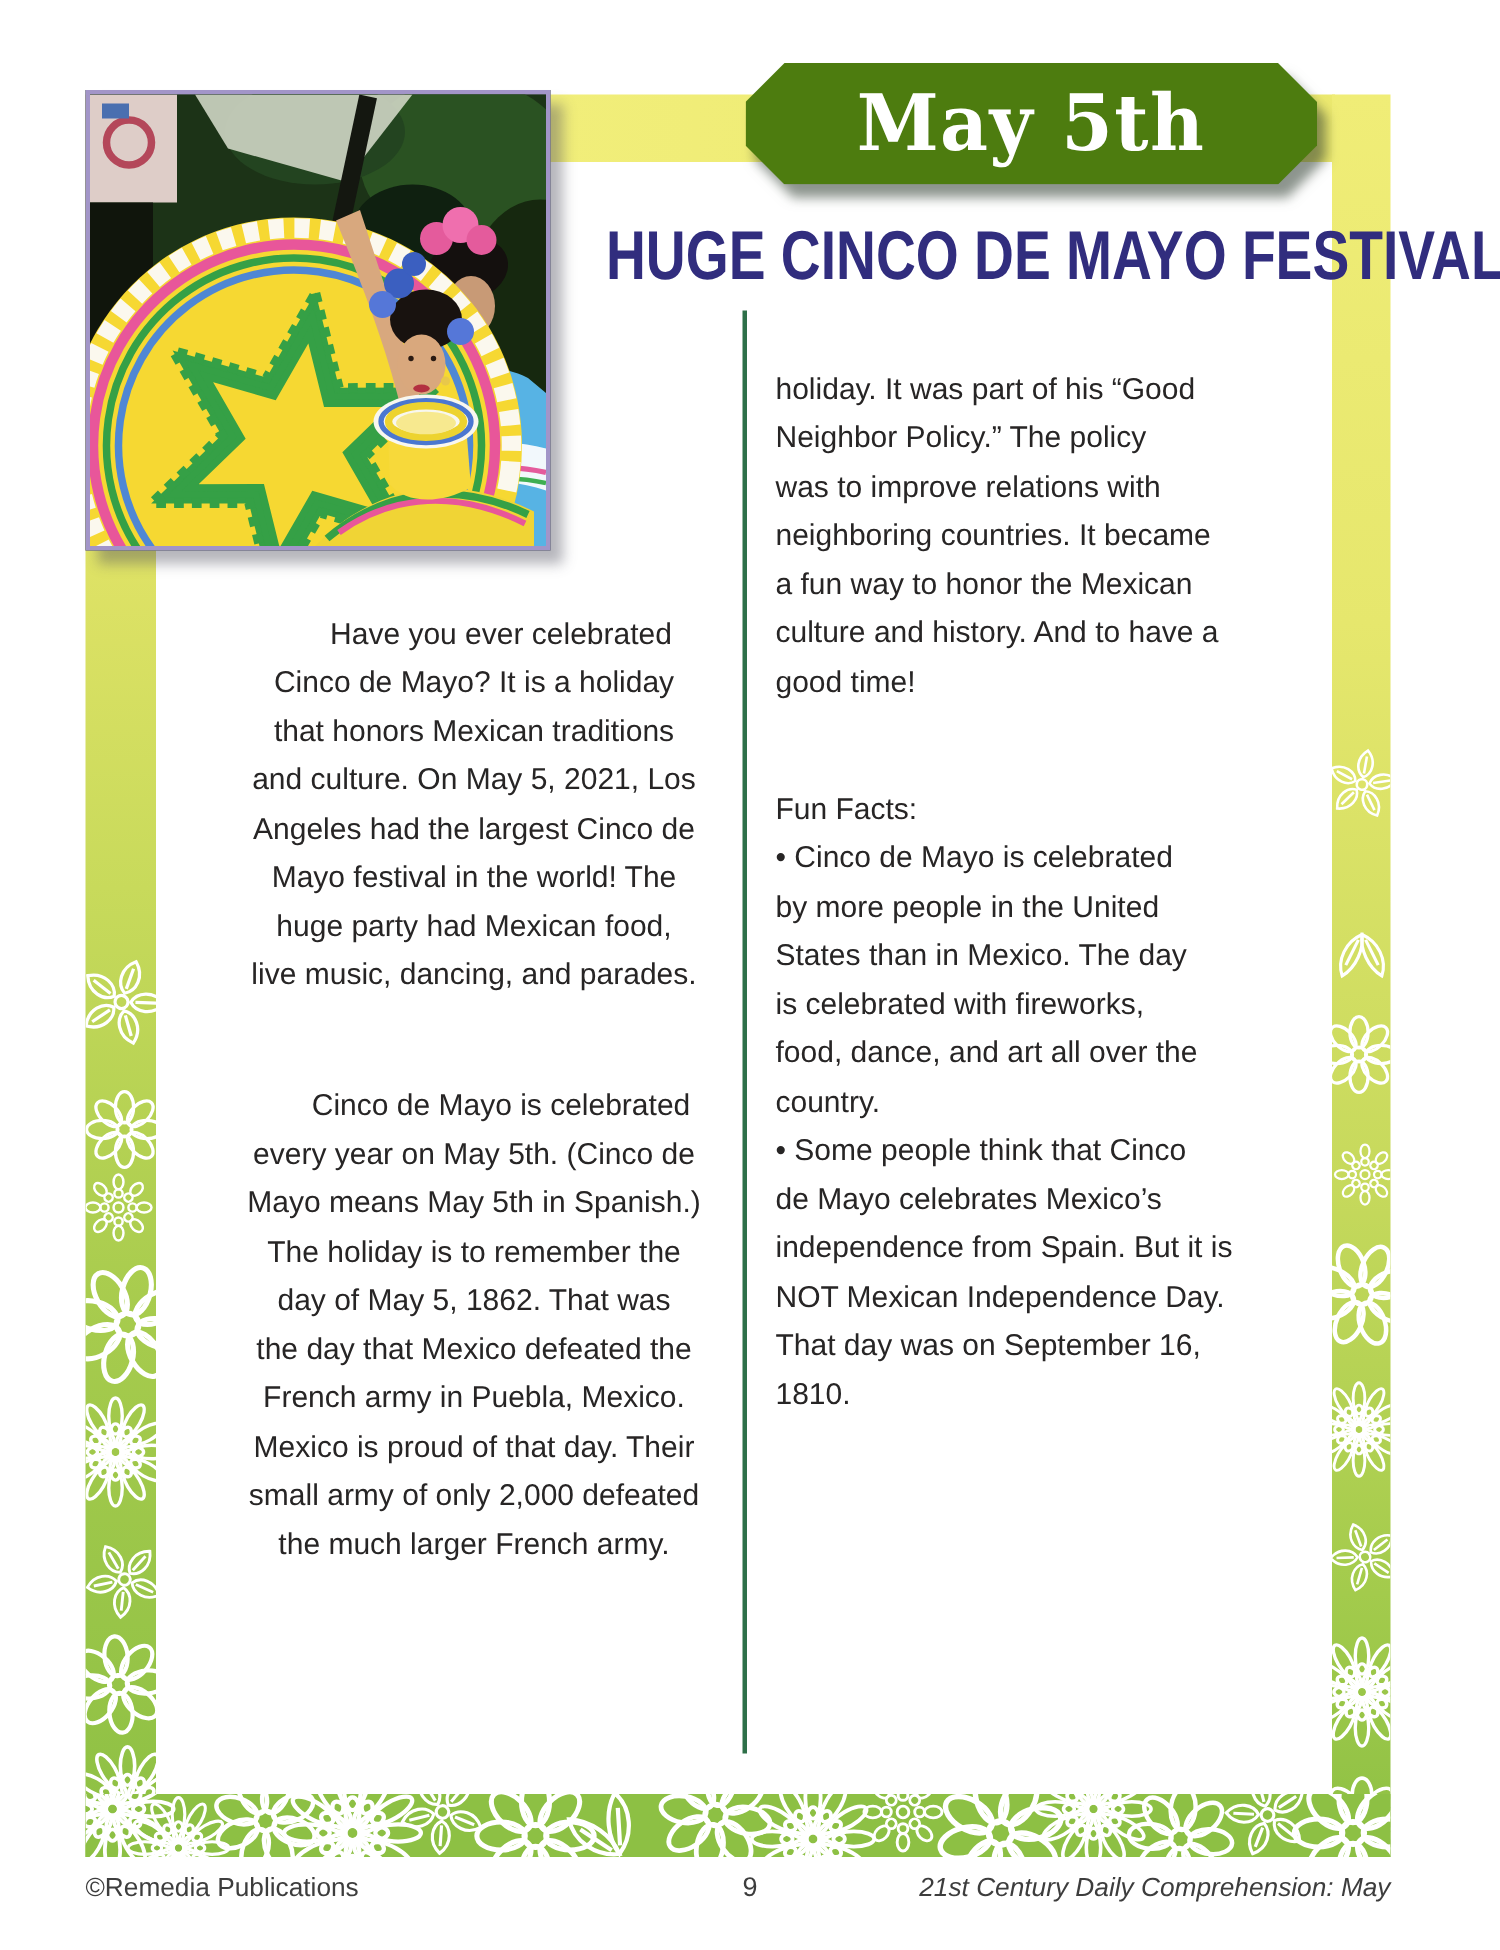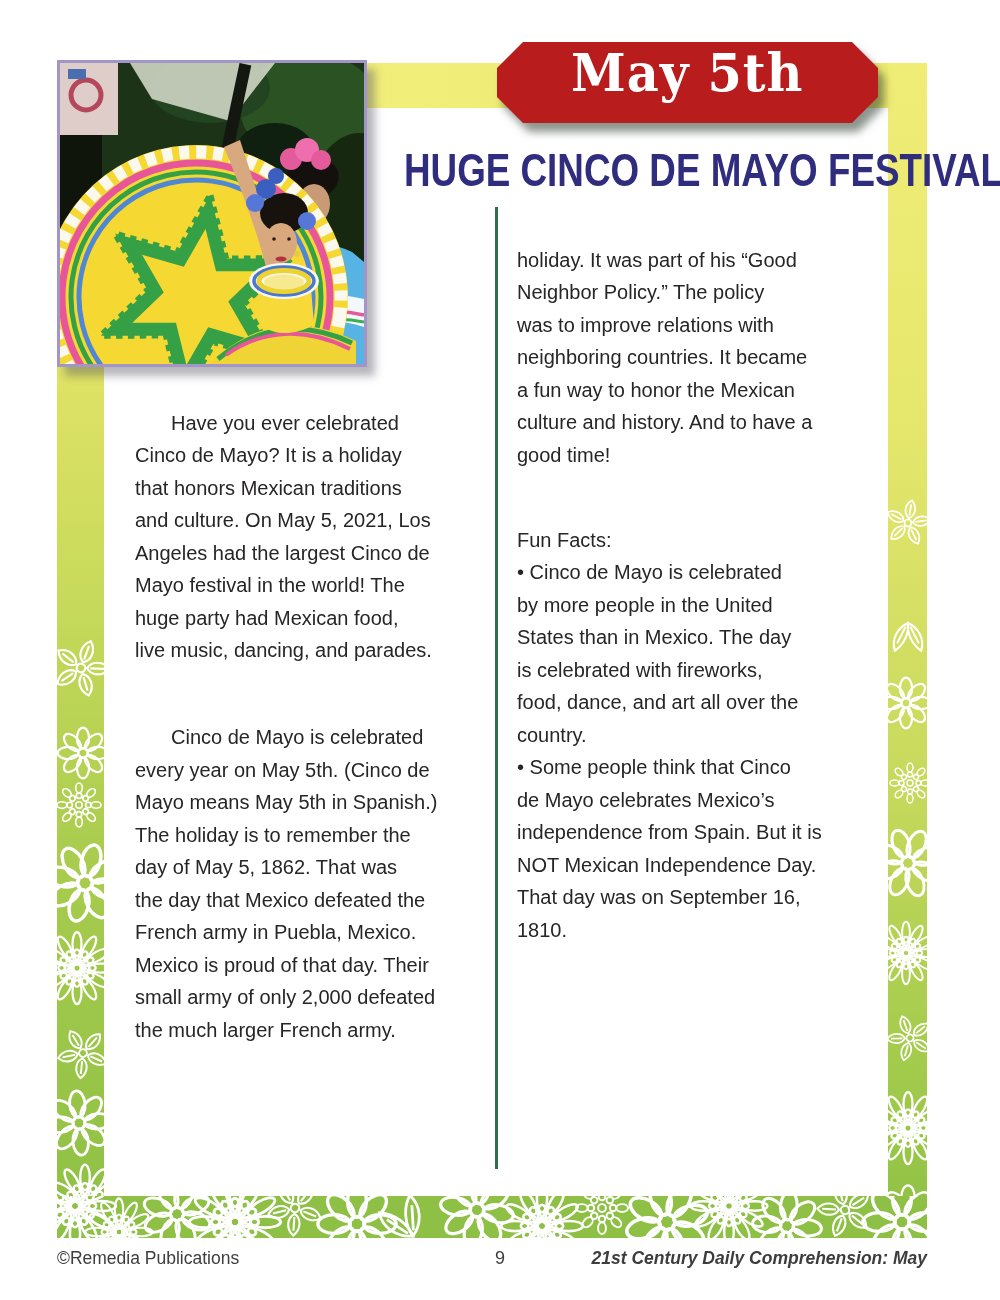--- a/index.html
+++ b/index.html
@@ -13,23 +13,23 @@
   .left-stripe{left:57px;top:63px;width:47px;height:1175px;
       background:linear-gradient(180deg,#ece96f 0%,#e4e468 22%,#c8da5b 45%,#a6cb4d 70%,#8dc044 100%);z-index:1;}
   .right-stripe{left:888px;top:63px;width:39px;height:1175px;
       background:linear-gradient(180deg,#f0ed77 0%,#e6e76d 30%,#c6d95c 62%,#a3cb4c 85%,#8dc044 100%);z-index:1;}
   .bottom-band{left:57px;top:1196px;width:870px;height:42px;background:#8dc044;z-index:2;}
   .stripe svg{position:absolute;left:0;top:0;}
 
   
   .banner-wrap{position:absolute;left:497px;top:42px;width:381px;height:81px;z-index:4;
       filter:drop-shadow(6px 9px 4px rgba(45,60,48,.55));}
-  .banner{width:100%;height:100%;background:#b91c1c;
+  .banner{width:100%;height:100%;background:#4d7c0f;
       clip-path:polygon(26px 0,355px 0,100% 26px,100% 55px,355px 100%,26px 100%,0 55px,0 26px);
-      display:flex;justify-content:center;}
+      display:flex;align-items:center;justify-content:center;}
   .banner span{color:#ffffff;font-family:"DejaVu Serif",serif;font-weight:700;
       font-size:52px;letter-spacing:1px;transform:scaleX(.95);white-space:nowrap;}
 
   
   .page-title{position:absolute;left:352px;top:143px;width:520px;text-align:center;z-index:3;
       color:#312d7e;font-weight:700;font-size:46px;letter-spacing:0;
       transform:scaleX(.8);transform-origin:50% 50%;white-space:nowrap;}
 
   
   .photo{position:absolute;left:57px;top:60px;width:304px;height:301px;z-index:3;
@@ -37,29 +37,29 @@
       box-shadow:8px 9px 8px rgba(80,80,95,.42);}
   .photo svg{display:block;width:100%;height:100%;}
 
   
   .col{position:absolute;z-index:2;color:#272525;font-size:20px;line-height:32.5px;
       white-space:pre-line;}
   .left-col{left:135px;top:374px;width:362px;}
   .right-col{left:517px;top:211px;width:368px;}
   .para{margin:0 0 22px 0;}
   .right-col .para{margin:0 0 20px 0;}
-  .indent{text-indent:36px;}
+  .indent{text-indent:36px;text-align:center;}
   .divider{position:absolute;left:495px;top:207px;width:3px;height:962px;background:#2e7049;z-index:2;}
 
   
   .footer{position:absolute;left:0;top:1248px;width:1000px;height:24px;z-index:2;
       color:#3d3d3d;font-size:17.5px;}
   .footer .copyright{position:absolute;left:57px;top:0;text-align:right;}
   .footer .pagenum{position:absolute;left:0;width:1000px;text-align:center;top:0;font-size:18px;}
-  .footer .series{position:absolute;right:73px;top:0;font-style:italic;font-weight:bold;}
+  .footer .series{position:absolute;right:73px;top:0;font-style:italic;}
 </style>
 </head>
 <body>
 
 <svg width="0" height="0" style="position:absolute" aria-hidden="true">
   <defs>
     <g id="f-daisy" fill="none" stroke="#fff" stroke-width="4">
       <circle r="9"></circle>
       <g id="dp">
           <ellipse cx="0" cy="-27" rx="11" ry="19"></ellipse>

